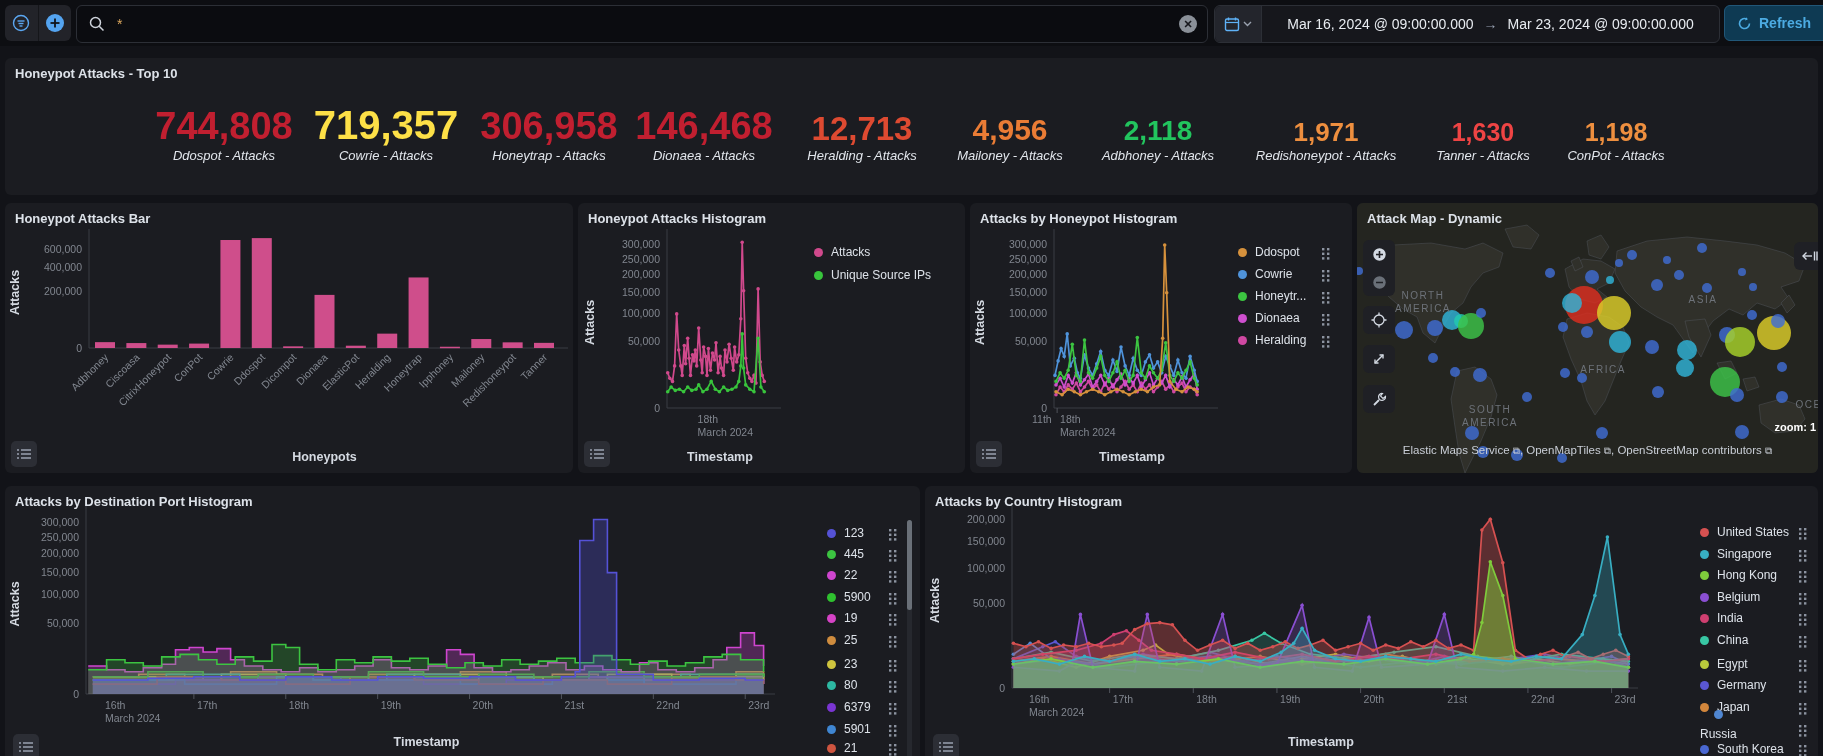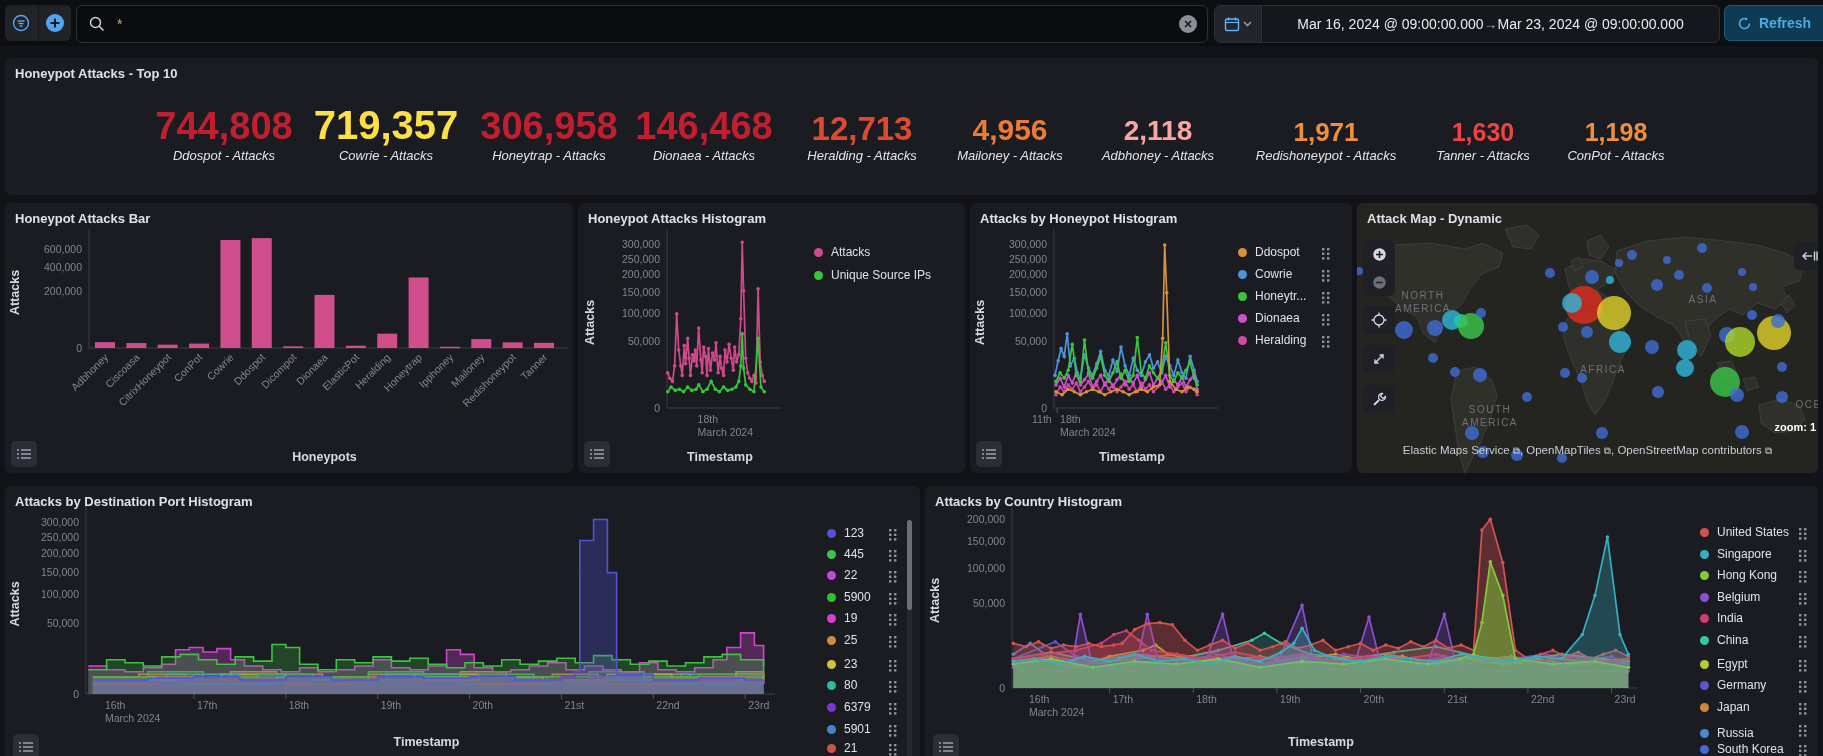--- a/index.html
+++ b/index.html
@@ -13,21 +13,21 @@
   .searchbox{position:absolute;left:76px;top:5px;width:1130px;height:36px;background:#0b0c10;
              border:1px solid #2c2f36;border-radius:6px;display:flex;align-items:center;}
   .searchbox input{flex:1;background:transparent;border:none;outline:none;color:#dea95e;
                    font-family:"Liberation Sans",sans-serif;font-size:14px;}
   .clear-btn{position:absolute;right:10px;top:9px;width:18px;height:18px;border-radius:50%;
              background:#8a9098;color:#17181d;font-size:11px;line-height:18px;text-align:center;font-weight:bold;cursor:pointer;}
   .datepicker{position:absolute;left:1214px;top:5px;width:504px;height:36px;background:#16171c;
               border:1px solid #2c2f36;border-radius:6px;display:flex;align-items:center;font-size:14px;}
   .dp-cal{width:46px;height:100%;background:#23252c;border-right:1px solid #2c2f36;
           border-radius:6px 0 0 6px;display:flex;align-items:center;justify-content:center;gap:3px;cursor:pointer;}
-  .dp-dates{flex:1;display:flex;align-items:center;justify-content:center;color:#e8ecf1;}
+  .dp-dates{flex:1;display:flex;align-items:center;justify-content:center;gap:10px;color:#e8ecf1;}
   .dp-arrow{color:#98a2b3;}
   .refresh-btn{position:absolute;left:1724px;top:5px;width:116px;height:36px;background:#0e3a53;
                border:1px solid #215778;border-radius:6px;display:flex;align-items:center;gap:7px;
                padding-left:12px;color:#4cabe2;font-weight:bold;font-size:14px;cursor:pointer;box-sizing:border-box;}
   
   .panel{position:absolute;background:#1b1c21;border-radius:6px;}
   .ptitle{position:absolute;left:10px;top:8px;font-size:13px;font-weight:bold;color:#dde2e9;white-space:nowrap;z-index:5;}
   .chart-svg{position:absolute;left:0;top:0;}
   .tk{fill:#81868f;font-size:10.5px;font-family:"Liberation Sans",sans-serif;}
   .axt{fill:#d5dae2;font-size:12.5px;font-weight:bold;font-family:"Liberation Sans",sans-serif;}
@@ -131,21 +131,21 @@
         </div>
         <div class="metric" style="left: 857px; bottom: 32px;">
           <div class="mv" style="font-size:33px;color:#de4a31">12,713</div>
           <div class="ml">Heralding - Attacks</div>
         </div>
         <div class="metric" style="left: 1005px; bottom: 32px;">
           <div class="mv" style="font-size:30px;color:#ea7c35">4,956</div>
           <div class="ml">Mailoney - Attacks</div>
         </div>
         <div class="metric" style="left: 1153px; bottom: 32px;">
-          <div class="mv" style="font-size:28px;color:#fca5a5">2,118</div>
+          <div class="mv" style="font-size:28px;color:#22c55e">2,118</div>
           <div class="ml">Adbhoney - Attacks</div>
         </div>
         <div class="metric" style="left: 1321px; bottom: 32px;">
           <div class="mv" style="font-size:26px;color:#ee8f3f">1,971</div>
           <div class="ml">Redishoneypot - Attacks</div>
         </div>
         <div class="metric" style="left: 1478px; bottom: 32px;">
           <div class="mv" style="font-size:25px;color:#ef4444">1,630</div>
           <div class="ml">Tanner - Attacks</div>
         </div>
@@ -1411,21 +1411,21 @@
       <div class="lmenu" style="left: 874px; top: 215px;"><svg width="8" height="12" viewBox="0 0 8 12">
           <g fill="#8c93a0">
             <rect x="0" y="0" width="2.4" height="2.4"></rect>
             <rect x="5" y="0" width="2.4" height="2.4"></rect>
             <rect x="0" y="4.6" width="2.4" height="2.4"></rect>
             <rect x="5" y="4.6" width="2.4" height="2.4"></rect>
             <rect x="0" y="9.2" width="2.4" height="2.4"></rect>
             <rect x="5" y="9.2" width="2.4" height="2.4"></rect>
           </g>
         </svg></div>
-      <div class="lrow" style="left: 775px; top: 240px;">
+      <div class="lrow" style="left: 775px; top: 224px; flex-direction: column;">
         <span class="ldot" style="background:#4f86d2"></span>
         <span>Russia</span>
       </div>
       <div class="lmenu" style="left: 874px; top: 237px;"><svg width="8" height="12" viewBox="0 0 8 12">
           <g fill="#8c93a0">
             <rect x="0" y="0" width="2.4" height="2.4"></rect>
             <rect x="5" y="0" width="2.4" height="2.4"></rect>
             <rect x="0" y="4.6" width="2.4" height="2.4"></rect>
             <rect x="5" y="4.6" width="2.4" height="2.4"></rect>
             <rect x="0" y="9.2" width="2.4" height="2.4"></rect>

